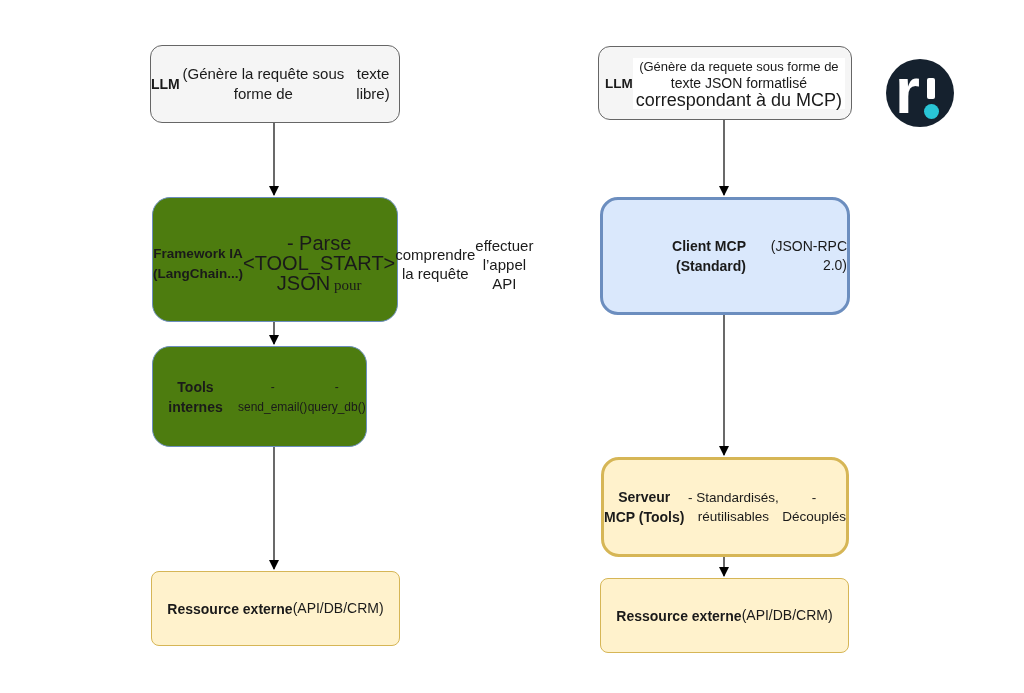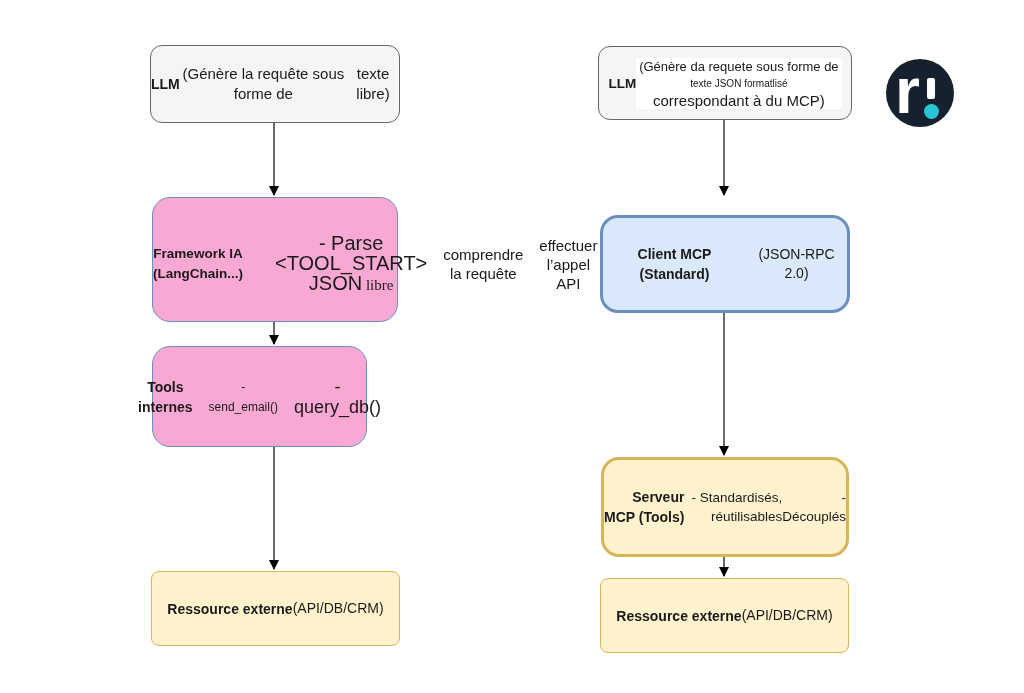--- a/index.html
+++ b/index.html
@@ -27,40 +27,38 @@
     justify-content: center;
     text-align: center;
     color: #1a1a1a;
   }
   .box.gray {
     background: #f5f5f5;
     border: 1px solid #666666;
     border-radius: 12px;
   }
   .box.blue {
-    background: #f9a8d4;
+    background: #4d7c0f;
     border: 1px solid #6c8ebf;
     border-radius: 18px;
-    gap: 16px;
   }
   .box.blue-thick {
     background: #dae8fc;
     border: 3px solid #6c8ebf;
     border-radius: 18px;
   }
   .box.yellow {
     background: #fff2cc;
     border: 1px solid #d6b656;
     border-radius: 8px;
   }
   .box.yellow-thick {
     background: #fff2cc;
     border: 3px solid #d6b656;
     border-radius: 18px;
-    text-align: right;
   }
   .title {
     font-weight: 700;
     font-size: 14px;
     line-height: 20px;
     font-family: "Liberation Sans", sans-serif;
   }
   .line-sans {
     font-size: 13.5px;
     line-height: 18px;
@@ -139,46 +137,46 @@
 
   <div class="box gray" style="left:150px; top:45px; width:250px; height:78px;">
     <div class="title">LLM</div>
     <div class="line-serif">(Génère la requête sous forme de</div>
     <div class="line-serif">texte libre)</div>
   </div>
 
   <div class="box blue" style="left:152px; top:197px; width:246px; height:125px; justify-content:flex-start; padding-top:9px;">
     <div class="title" style="font-size:13.5px;">Framework IA (LangChain...)</div>
     <div class="gap"></div>
-    <div class="bullet-line"><span class="sans-inline">- Parse &lt;TOOL_START&gt; JSON</span><span class="serif-inline"> libre</span></div>
+    <div class="bullet-line"><span class="sans-inline">- Parse &lt;TOOL_START&gt; JSON</span><span class="serif-inline"> pour</span></div>
     <div class="line-serif bullet-line">comprendre la requête</div>
     <div class="line-serif bullet-line">effectuer l’appel API</div>
   </div>
 
   <div class="box blue" style="left:152px; top:346px; width:215px; height:101px;">
     <div class="title">Tools internes</div>
     <div class="line-sans" style="font-size:12px; line-height:20px;">- send_email()</div>
-    <div class="line-sans" style="font-size:18px; line-height:20px;">- query_db()</div>
+    <div class="line-sans" style="font-size:12px; line-height:20px;">- query_db()</div>
   </div>
 
   <div class="box yellow" style="left:151px; top:571px; width:249px; height:75px;">
     <div class="title">Ressource externe</div>
     <div class="line-sans" style="font-size:14px; line-height:19px;">(API/DB/CRM)</div>
   </div>
 
   <div class="box gray" style="left:598px; top:46px; width:254px; height:74px;">
     <div class="title" style="font-size:13.5px; line-height:17px;">LLM</div>
     <div class="white-label">
       <div class="line-sans" style="font-size:13px; line-height:17px;">(Génère da requete sous forme de</div>
-      <div class="line-sans" style="font-size:10px; line-height:17px;">texte JSON formatlisé</div>
-      <div class="line-sans" style="font-size:15px; line-height:17px;">correspondant à du MCP)</div>
+      <div class="line-sans" style="font-size:14px; line-height:17px;">texte JSON formatlisé</div>
+      <div class="line-sans" style="font-size:18px; line-height:17px;">correspondant à du MCP)</div>
     </div>
   </div>
 
-  <div class="box blue-thick" style="left:600px; top:215px; width:250px; height:98px;">
+  <div class="box blue-thick" style="left:600px; top:197px; width:250px; height:118px;text-align:right;">
     <div class="title">Client MCP (Standard)</div>
     <div class="line-sans" style="font-size:14px; line-height:19px;">(JSON-RPC 2.0)</div>
   </div>
 
   <div class="box yellow-thick" style="left:601px; top:457px; width:248px; height:100px;">
     <div class="title">Serveur MCP (Tools)</div>
     <div class="line-sans" style="font-size:13.5px; line-height:19px;">- Standardisés, réutilisables</div>
     <div class="line-sans" style="font-size:13.5px; line-height:19px;">- Découplés</div>
   </div>
 

